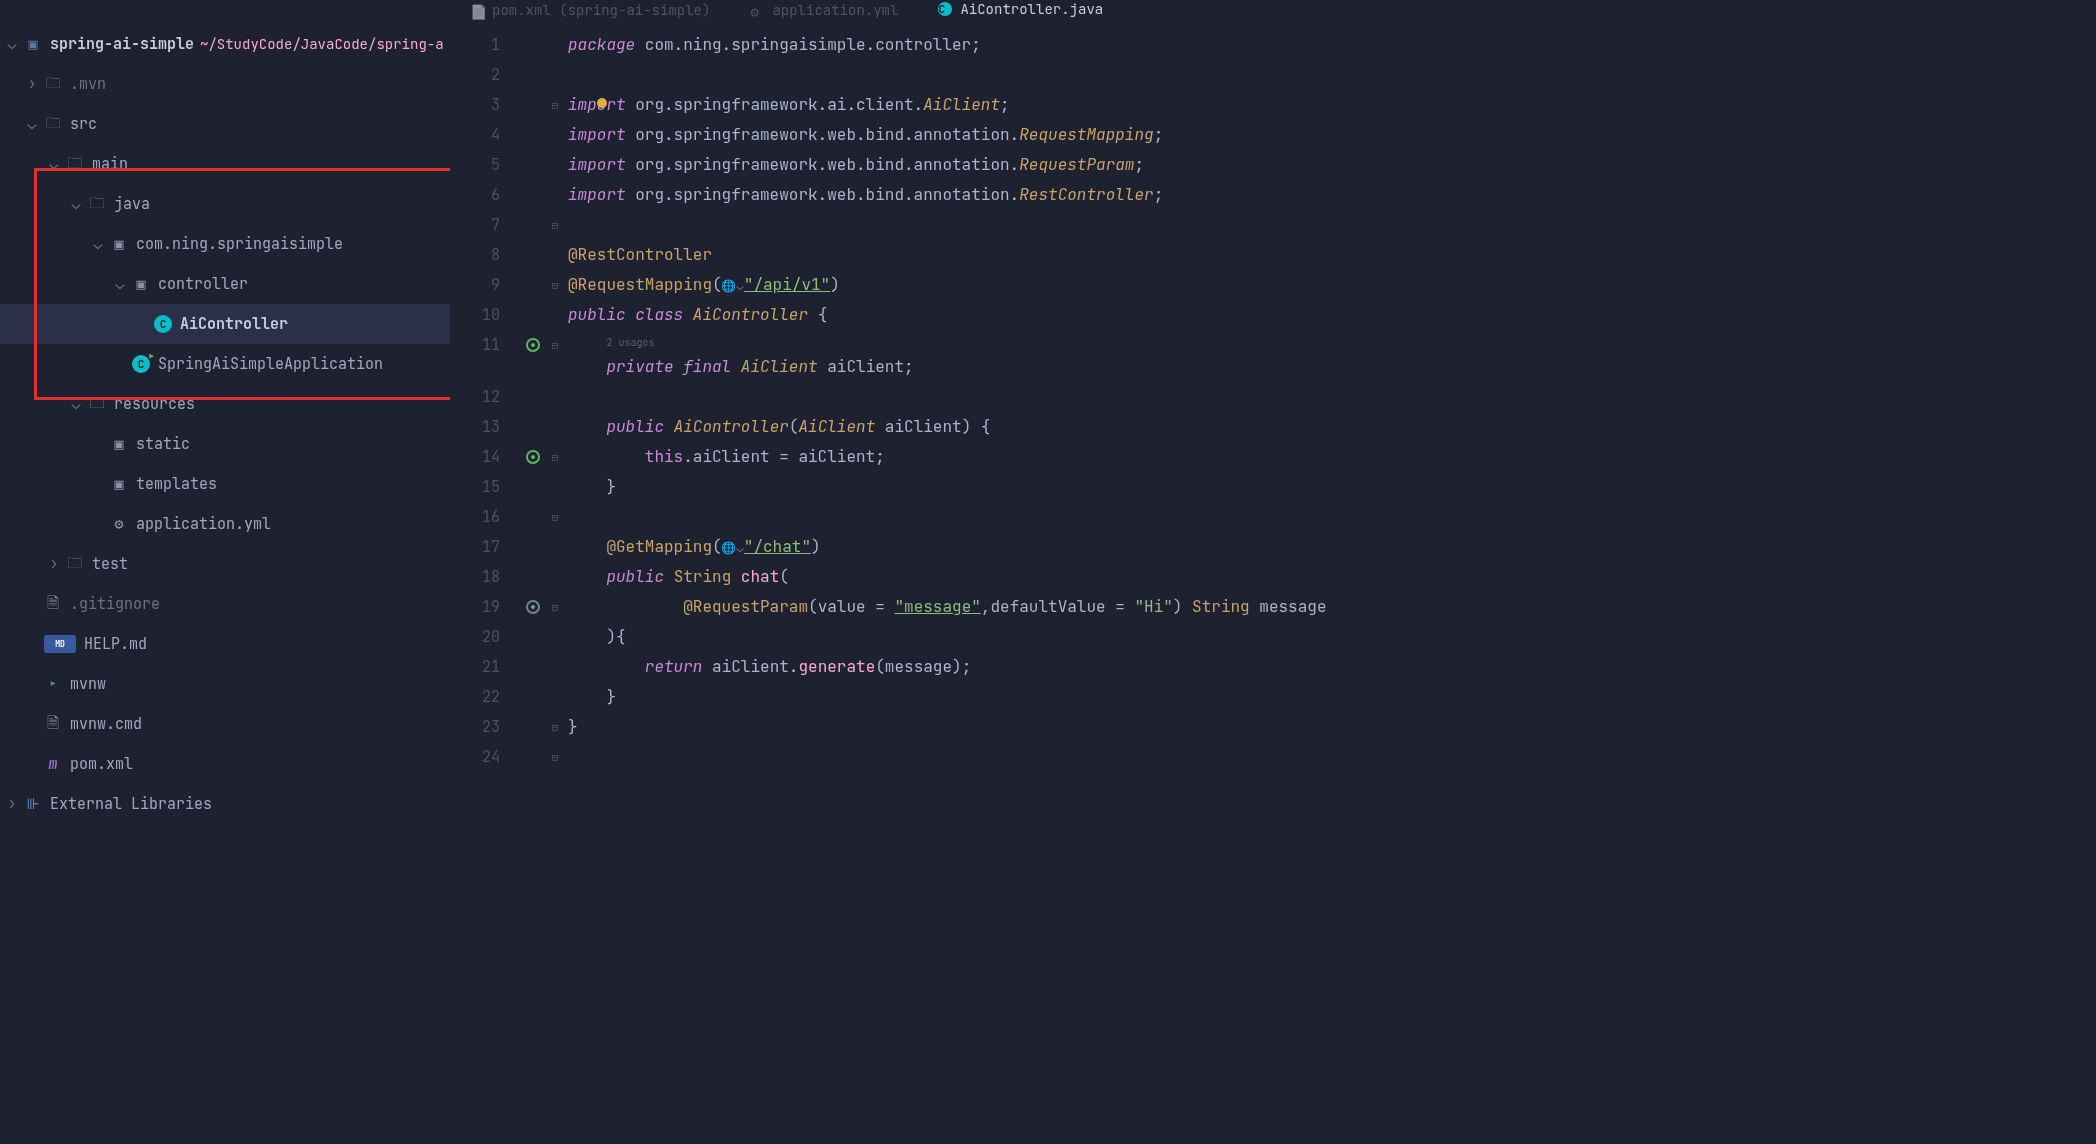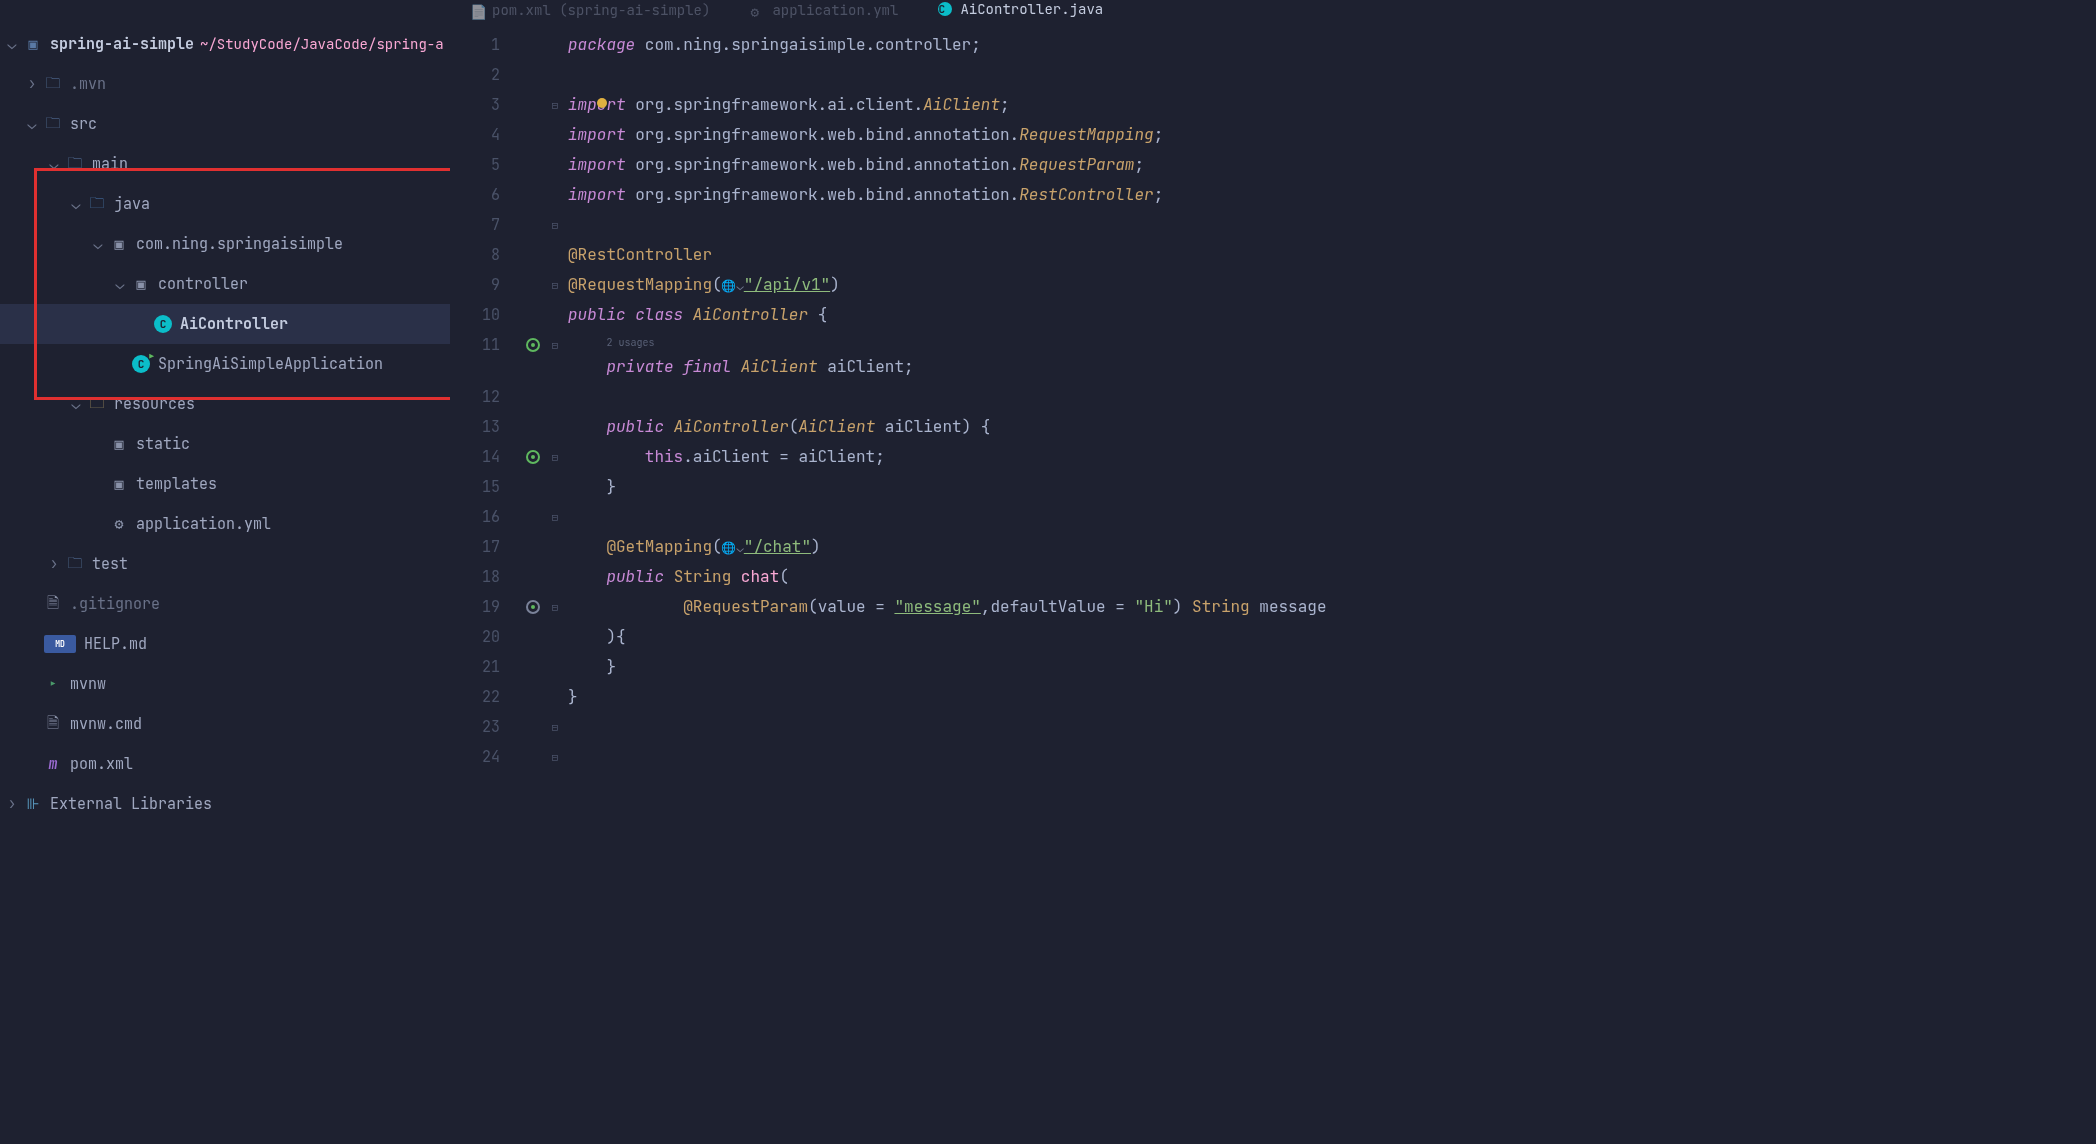--- a/index.html
+++ b/index.html
@@ -461,17 +461,18 @@
       <div class="code-line">    <span class="kw">private</span> <span class="kw">final</span> <span class="cls">AiClient</span> <span class="param">aiClient</span><span class="punct">;</span></div>
       <div class="code-line"></div>
       <div class="code-line">    <span class="kw">public</span> <span class="cls">AiController</span><span class="punct">(</span><span class="cls">AiClient</span> <span class="param">aiClient</span><span class="punct">) {</span></div>
       <div class="code-line">        <span class="this">this</span><span class="param">.aiClient = aiClient;</span></div>
       <div class="code-line">    <span class="punct">}</span></div>
       <div class="code-line"></div>
       <div class="code-line">    <span class="ann">@GetMapping</span><span class="punct">(</span><span class="globe">🌐⌄</span><span class="str-u">"/chat"</span><span class="punct">)</span></div>
       <div class="code-line">    <span class="kw">public</span> <span class="cls" style="font-style:normal">String</span> <span class="method">chat</span><span class="punct">(</span></div>
       <div class="code-line">            <span class="ann">@RequestParam</span><span class="punct">(</span><span class="param">value = </span><span class="str-u">"message"</span><span class="param">,defaultValue = </span><span class="str">"Hi"</span><span class="punct">)</span> <span class="cls" style="font-style:normal">String</span> <span class="param">message</span></div>
       <div class="code-line">    <span class="punct">){</span></div>
+      <div class="code-line">        <span class="kw">return</span> <span class="param">aiClient.</span><span class="method">generate</span><span class="param">(message);</span></div>
       <div class="code-line">    <span class="punct">}</span></div>
       <div class="code-line"><span class="punct">}</span></div>
     </div>
   </div>
 </div>
 
 </body></html>

